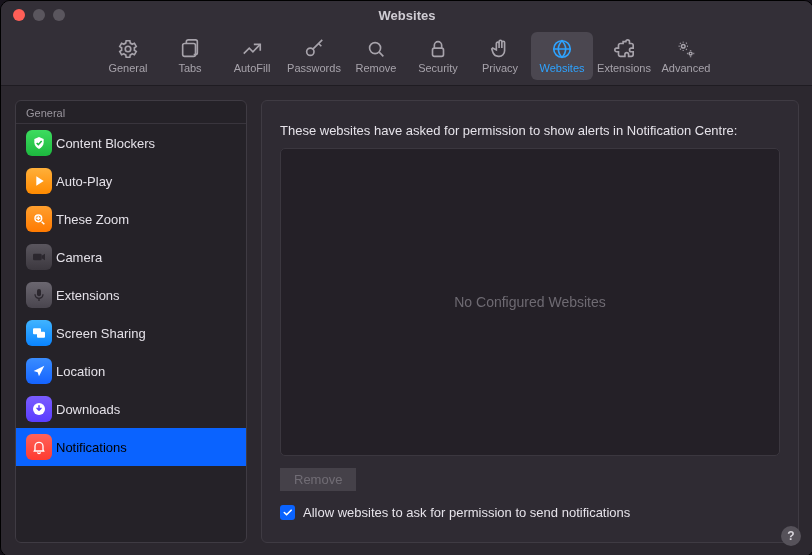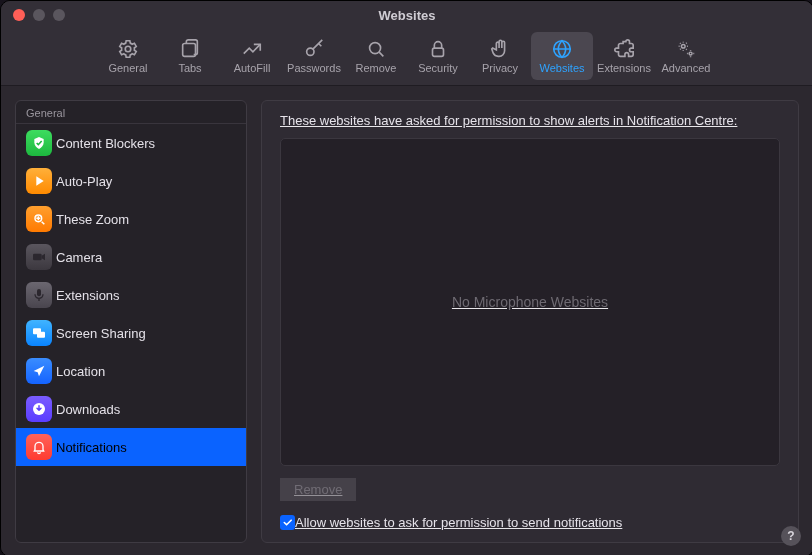--- a/index.html
+++ b/index.html
@@ -50,27 +50,27 @@
   .ic-blue{background:linear-gradient(#40b4ff,#0a84ff);}
   .ic-blue2{background:linear-gradient(#3a8dff,#1463ff);}
   .ic-purple{background:linear-gradient(#7a5cff,#5a3dff);}
   .ic-red{background:linear-gradient(#ff6259,#ff3b30);}
   .ic-white{background:linear-gradient(#f5f5f7,#d8d8dc);}
   .icon.ic-white svg, .icon.ic-gray svg, .icon.ic-gray2 svg{color:#2b272e;}
   .icon svg{color:#fff;}
   .item.selected .icon{}
 
   
-  .content{flex:1;background:#2f2b33;border:1px solid #3f3b43;border-radius:6px;padding:12px 18px;display:flex;flex-direction:column;text-decoration:underline;}
+  .content{flex:1;background:#2f2b33;border:1px solid #3f3b43;border-radius:6px;padding:22px 18px;display:flex;flex-direction:column;}
   .desc{font-size:13px;color:#e6e3ea;margin-bottom:10px;}
   .listbox{flex:1;background:#242027;border:1px solid #3b373f;border-radius:5px;display:flex;align-items:center;justify-content:center;color:#6e6a72;font-size:14px;}
   .below{margin-top:12px;display:flex;flex-direction:column;gap:14px;}
   .btn{background:#58545c;color:#a6a2aa;border:none;border-radius:0;padding:4px 14px;font-size:13px;width:max-content;}
   .btn:disabled{opacity:.55;}
-  .chkrow{display:flex;align-items:flex-end;gap:0;font-size:13px;color:#e6e3ea;}
+  .chkrow{display:flex;align-items:flex-end;gap:8px;font-size:13px;color:#e6e3ea;}
   .chk{width:15px;height:15px;border-radius:3px;background:var(--accent2);display:flex;align-items:center;justify-content:center;}
   .chk svg{width:11px;height:11px;color:#fff;}
 
   .help{position:absolute;right:12px;bottom:10px;width:20px;height:20px;border-radius:50%;background:#56525a;color:#d8d5dc;display:flex;align-items:center;justify-content:center;font-size:12px;font-weight:600;}
 </style>
 </head>
 <body>
 
 <div class="window">
 
@@ -240,21 +240,21 @@
             </span>
           <span>Notifications</span>
         </div>
 
       </div>
     </div>
 
     <div class="content">
       <div class="desc">These websites have asked for permission to show alerts in Notification Centre:</div>
       <div class="listbox">
-        <span>No Microphone Websites</span>
+        <span>No Configured Websites</span>
       </div>
       <div class="below">
         <button class="btn" disabled="">Remove</button>
         <label class="chkrow">
           <span class="chk">
             <svg viewBox="0 0 24 24" fill="none" stroke="currentColor" stroke-width="3.5" stroke-linecap="round" stroke-linejoin="round">
                 <path d="M5 12l5 5L20 7"></path>
               </svg>
           </span>
           <span>Allow websites to ask for permission to send notifications</span>

